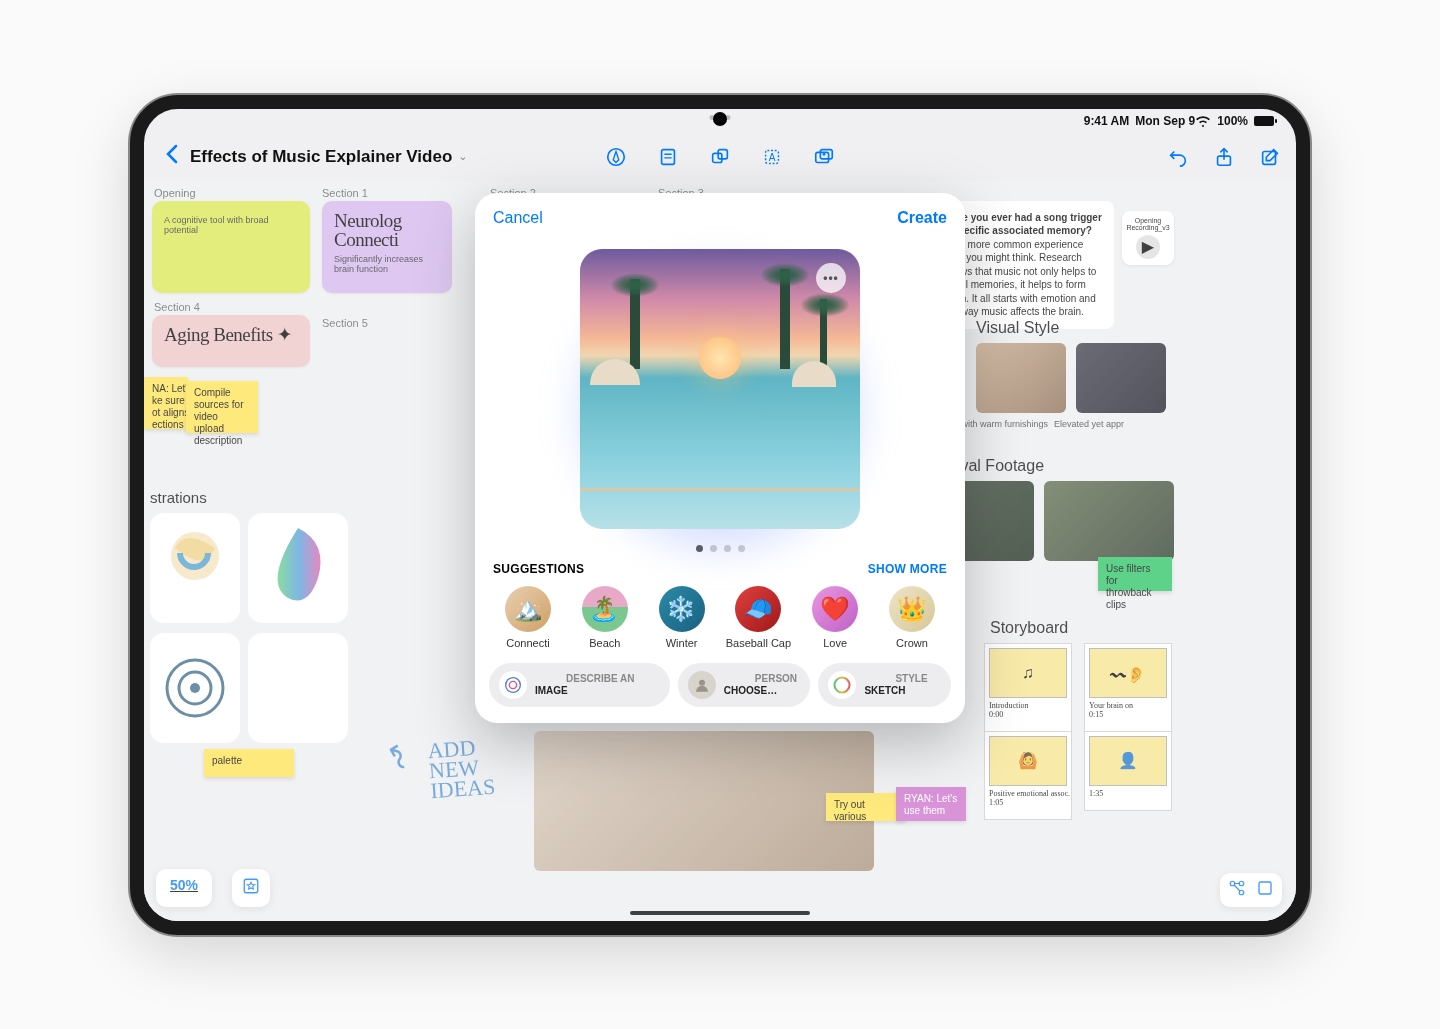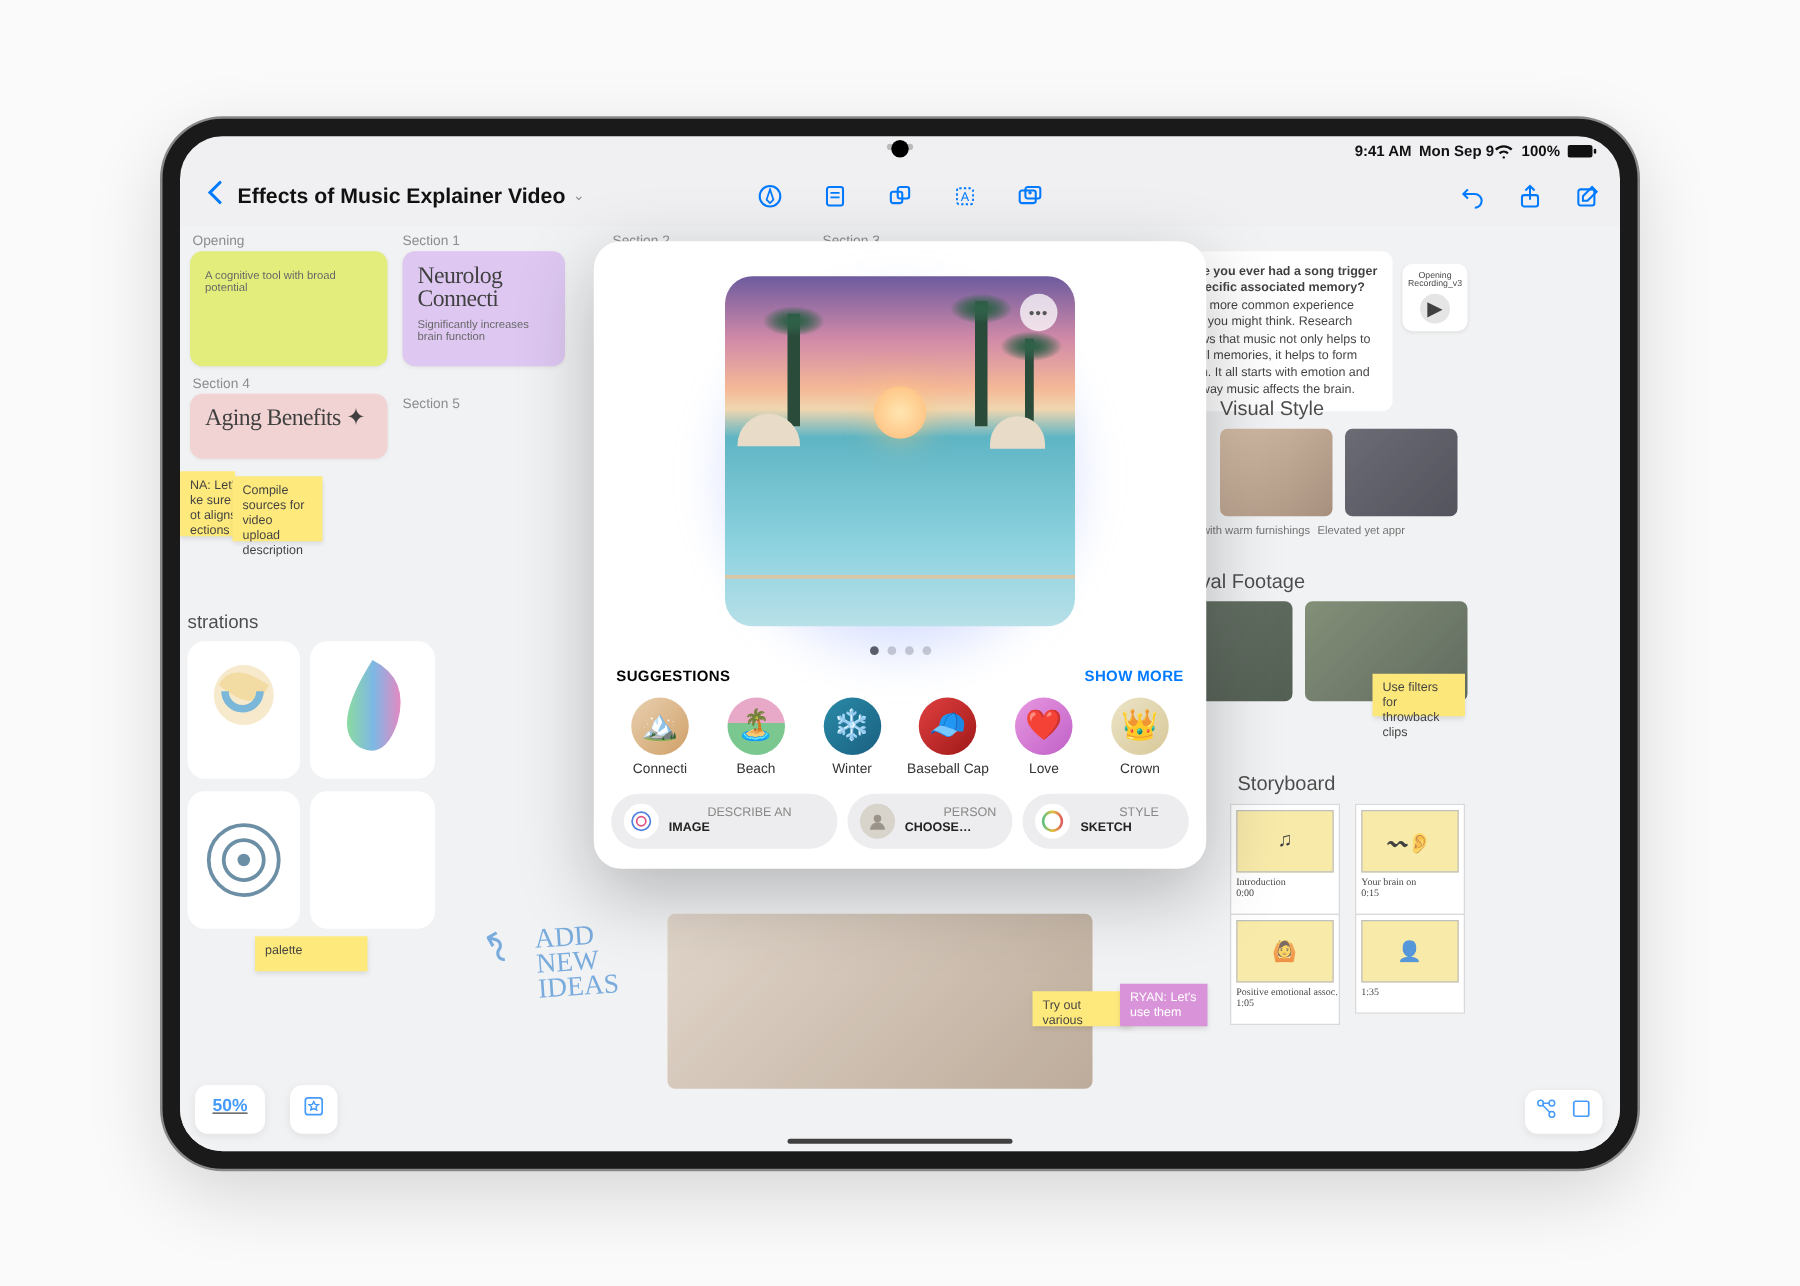--- a/index.html
+++ b/index.html
@@ -88,21 +88,21 @@
 .chips { display: flex; justify-content: space-between; padding: 10px 2px 14px 2px; }
 .chip { display: flex; flex-direction: column; align-items: center; gap: 5px; width: 74px; }
 .chip-circ { width: 46px; height: 46px; border-radius: 50%; display: flex; align-items: center; justify-content: center; font-size: 24px; }
 .chip-label { font-size: 11px; color: #333; }
 
 .option-row { display: flex; gap: 8px; }
 .option-pill { flex: 1; background: #ededef; border-radius: 22px; padding: 8px 10px; display: flex; align-items: center; gap: 8px; }
 .option-pill.small { flex: 0.7; }
 .opt-icon { width: 28px; height: 28px; border-radius: 50%; display: flex; align-items: center; justify-content: center; background: #fff; }
 .opt-text { display: flex; flex-direction: column; font-size: 10px; line-height: 1.2; }
-.opt-text .t1 { color: #888; font-weight: 400; padding-left: 31px; }
+.opt-text .t1 { color: #888; font-weight: 700; padding-left: 31px; }
 .opt-text .t2 { color: #222; font-weight: 700; }
 
 .photo { position: absolute; background: linear-gradient(135deg,#d6c3b2,#8b7460); border-radius: 6px; }
 
 </style>
 </head>
 <body>
 
 <div class="device-frame">
   <div class="notch"></div>
@@ -271,21 +271,21 @@
 
       <span class="vs-title" style="left:832px; top:138px;">Visual Style</span>
       <div class="vs-img" style="left:832px; top:162px; width:90px; height:70px; background:linear-gradient(135deg,#c8a888,#8a6a50);"></div>
       <span class="vs-cap" style="left:780px; top:238px;">Soft light with warm furnishings</span>
       <div class="vs-img" style="left:932px; top:162px; width:90px; height:70px; background:linear-gradient(135deg,#3a3a48,#1a1a28);"></div>
       <span class="vs-cap" style="left:910px; top:238px;">Elevated yet appr</span>
 
       <span class="vs-title" style="left:780px; top:276px;">Archival Footage</span>
       <div class="footage-img" style="left:770px; top:300px; width:120px; height:80px;"></div>
       <div class="footage-img" style="left:900px; top:300px; width:130px; height:80px; background:linear-gradient(135deg,#5a6a4a,#2a3a2a);"></div>
-      <div class="sticky" style="left:954px; top:358px; width:74px; height:34px; background:#fde047;">Use filters for throwback clips</div>
+      <div class="sticky" style="left:954px; top:376px; width:74px; height:34px; background:#22c55e;">Use filters for throwback clips</div>
 
       <span class="vs-title" style="left:846px; top:438px;">Storyboard</span>
       <div class="sb-card" style="left:840px; top:462px; width:88px;">
         <div class="sb-thumb">♫</div>
         <div class="sb-cap" style="white-space:pre;">Introduction
 0:00</div>
       </div>
       <div class="sb-card" style="left:940px; top:462px; width:88px;">
         <div class="sb-thumb">〰👂</div>
         <div class="sb-cap" style="white-space:pre;">Your brain on
@@ -331,20 +331,24 @@
       <span><svg width="18" height="18" viewBox="0 0 24 24">
             <rect x="4" y="4" width="16" height="16" rx="2" fill="none" stroke="currentColor" stroke-width="1.8"></rect>
           </svg></span>
     </div>
     <div class="home-indicator"></div>
   </div>
 
   <div class="dimmer"></div>
 
   <div class="modal">
+    <div class="modal-header">
+      <span class="modal-btn">Cancel</span>
+      <span class="modal-btn primary">Create</span>
+    </div>
 
     <div class="preview-wrap">
       <div class="preview-glow"></div>
       <div class="preview-img">
         <div class="sun"></div>
         <div class="palm" style="left:50px; top:30px; height:90px;"></div>
         <div class="palm" style="left:200px; top:20px; height:100px;"></div>
         <div class="palm" style="left:240px; top:50px; height:70px; width:7px;"></div>
         <div class="umbrella" style="left:10px; top:110px;"></div>
         <div class="umbrella" style="left:212px; top:112px; width:44px;"></div>

